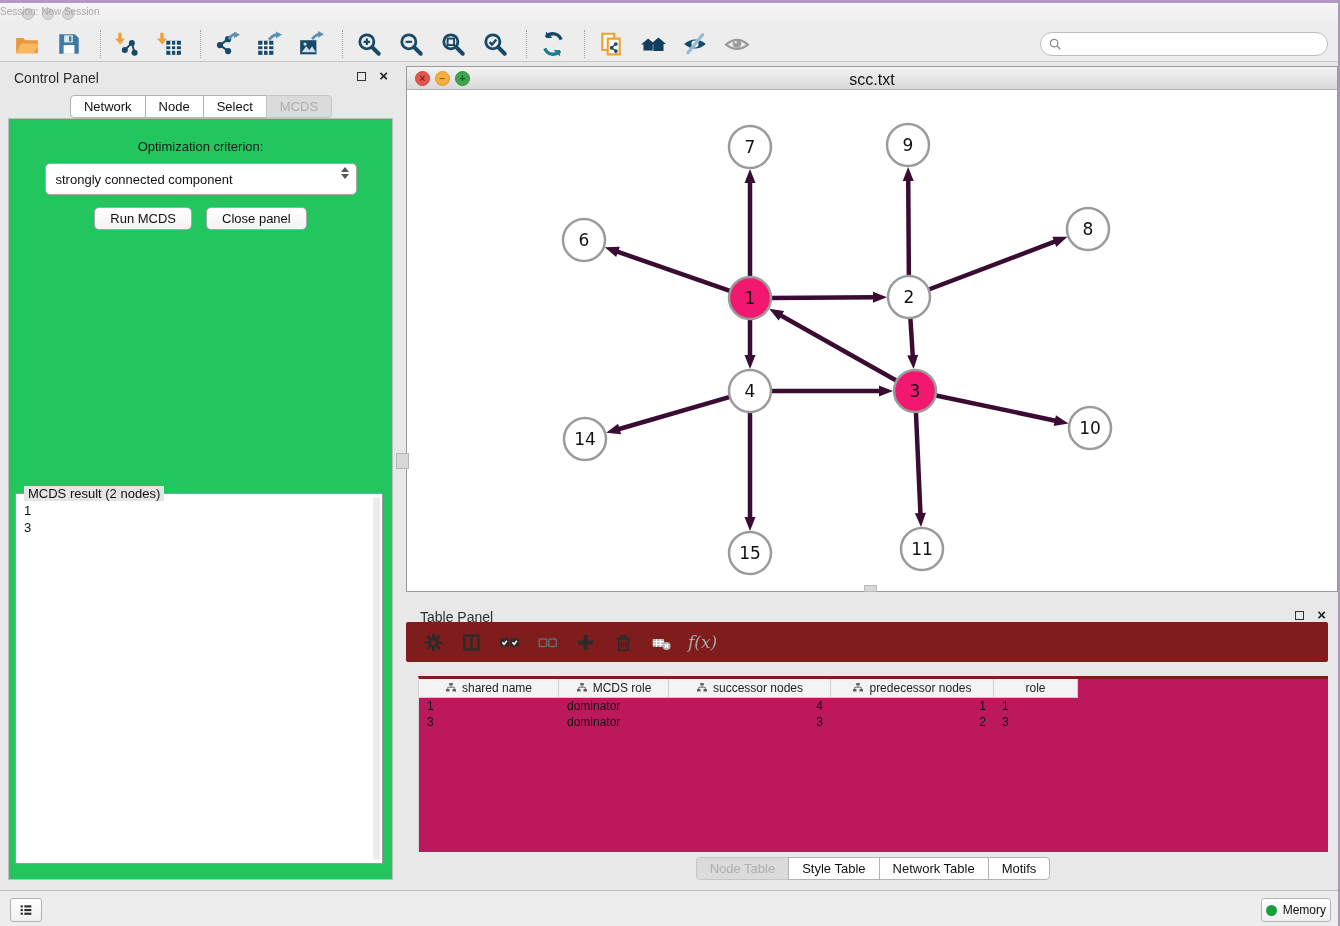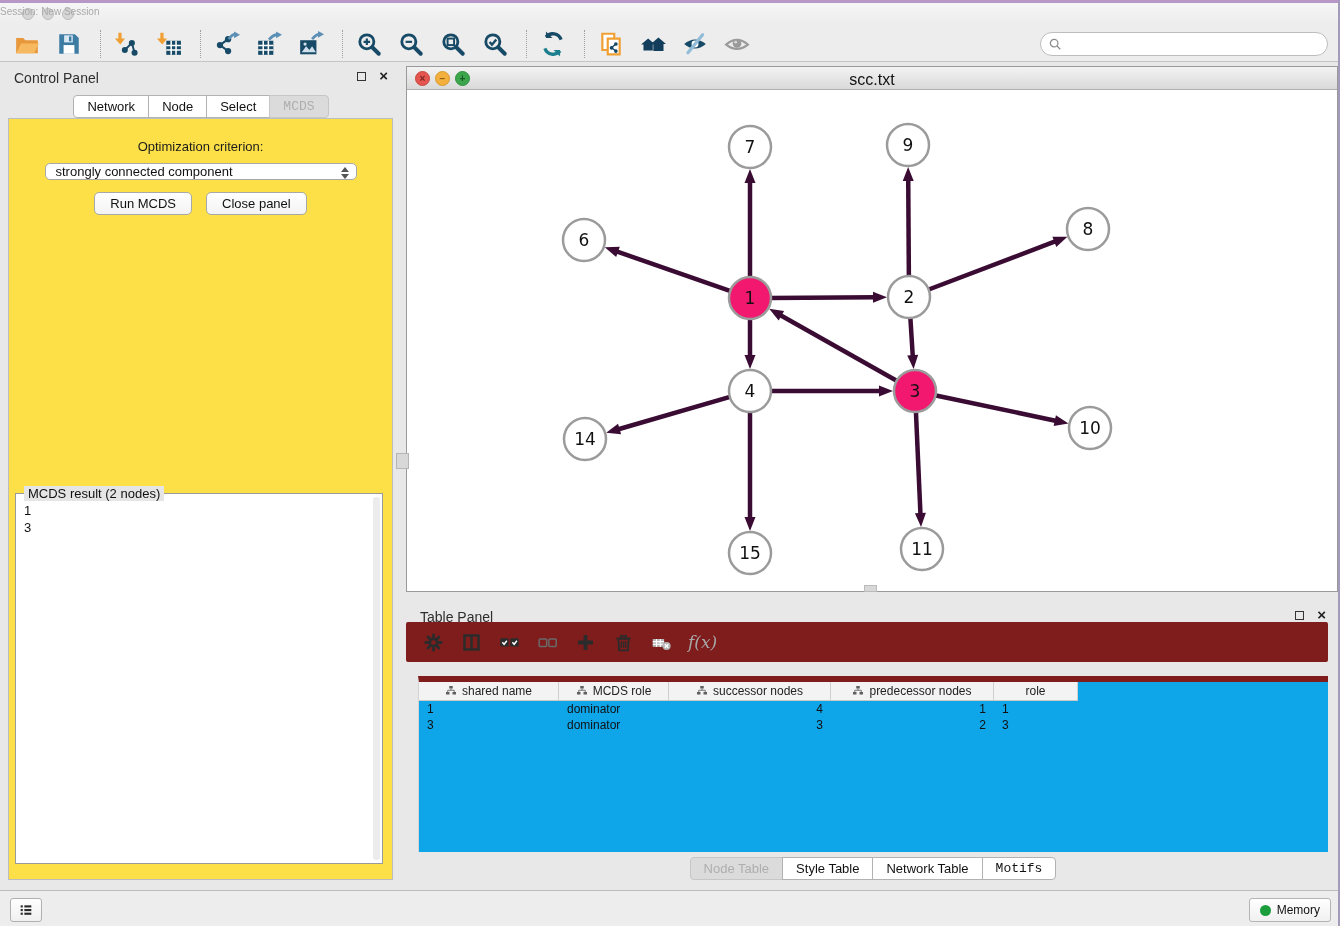--- a/index.html
+++ b/index.html
@@ -27,33 +27,33 @@
   .searchbox svg{width:15px;height:15px;}
   .searchbox input{border:none;outline:none;flex:1;font-size:12px;background:transparent;margin-left:4px;}
   
   .panel-head-title{font-size:14px;color:#2e2e2e;}
   .float-glyph{width:9px;height:9px;border:1.5px solid #333;display:inline-block;box-sizing:border-box;}
   .close-glyph{font-size:15px;font-weight:bold;color:#222;line-height:10px;}
   .tabrow{display:flex;justify-content:center;}
   .tab{background:#fff;border:1px solid #b2b2b2;padding:3px 13px;font-size:13px;color:#111;
        margin-left:-1px;white-space:nowrap;}
   .tab:first-child{border-radius:4px 0 0 4px;margin-left:0;}
-  .tab:last-child{border-radius:0 4px 4px 0;font-family:Liberation Mono, monospace;}
+  .tab:last-child{border-radius:0 4px 4px 0;}
   .tab.sel-gray{background:#dbdbdb;color:#aeaeae;border-color:#c6c6c6;}
   
   .control-panel{position:absolute;left:0;top:62px;width:402px;height:828px;background:#e8e8e8;}
   .cp-head{position:relative;height:28px;}
   .cp-head .panel-head-title{position:absolute;left:14px;top:8px;}
   .cp-float{position:absolute;right:36px;top:10px;}
   .cp-close{position:absolute;right:14px;top:9px;}
   .cp-tabs{position:absolute;left:0;right:0;top:33px;}
-  .cp-box{position:absolute;left:8px;right:9px;top:56px;bottom:10px;background:#fde047;
+  .cp-box{position:absolute;left:8px;right:9px;top:56px;bottom:10px;background:#22c55e;
           border:1px solid #bdbdbd;}
   .opt-label{margin-top:20px;text-align:center;font-size:13px;color:#1c1c1c;}
-  .dropdown{position:relative;margin:9px auto 0 auto;width:312px;height:17px;background:#fff;
+  .dropdown{position:relative;margin:9px auto 0 auto;width:312px;height:32px;background:#fff;
             border:1px solid #a8a8a8;border-radius:5px;box-sizing:border-box;
             display:flex;align-items:center;padding-left:10px;font-size:13px;color:#111;}
   .stepper{position:absolute;right:7px;top:3px;display:flex;flex-direction:column;gap:2px;}
   .stepper .up{width:0;height:0;border-left:4px solid transparent;border-right:4px solid transparent;border-bottom:5px solid #555;}
   .stepper .dn{width:0;height:0;border-left:4px solid transparent;border-right:4px solid transparent;border-top:5px solid #555;}
   .btnrow{margin-top:12px;display:flex;justify-content:center;gap:14px;}
   .pbtn{background:linear-gradient(#fff,#f3f3f3);border:1px solid #a8a8a8;border-radius:5px;
         font-size:13px;color:#111;padding:3px 15px;font-family:inherit;}
   .result-group{position:absolute;left:6px;right:9px;top:374px;bottom:15px;background:#fff;
                 border:1px solid #9a9a9a;}
@@ -79,39 +79,39 @@
   .table-panel{position:absolute;left:406px;top:594px;width:934px;height:296px;background:#e8e8e8;}
   .tp-head{position:relative;height:26px;margin-top:8px;}
   .tp-head .panel-head-title{position:absolute;left:14px;top:7px;}
   .tp-float{position:absolute;right:36px;top:9px;}
   .tp-close{position:absolute;right:14px;top:8px;}
   .tp-toolbar{position:absolute;left:0;right:12px;top:28px;height:40px;background:#7f1d1d;
               border-radius:2px;display:flex;align-items:center;padding-left:14px;box-sizing:border-box;}
   .tp-icon{width:26px;height:26px;margin-right:12px;display:flex;align-items:center;justify-content:center;}
   .tp-icon svg{width:21px;height:21px;}
   .fx-label{font-size:17px;font-style:italic;color:#a8a8a8;font-family:"DejaVu Serif", serif;margin-left:2px;}
-  .tp-table{position:absolute;left:12px;right:12px;top:82px;bottom:38px;background:#0ea5e9;
-            border-top:6px solid #7f1d1d;border-left:1px solid #d4d4d4;}
+  .tp-table{position:absolute;left:12px;right:12px;top:82px;bottom:38px;background:#be185d;
+            border-top:3px solid #7f1d1d;border-left:1px solid #d4d4d4;}
   .t-head{display:flex;height:19px;}
   .th{background:#f3f3f3;border-right:1px solid #cfcfcf;border-bottom:1px solid #c9c9c9;
       display:flex;align-items:center;justify-content:center;font-size:12px;color:#222;
       box-sizing:border-box;gap:5px;}
   .th .col-icon svg{width:12px;height:12px;display:block;}
   .t-row{display:flex;height:16px;}
   .td{font-size:12px;color:#111;box-sizing:border-box;padding:1px 8px 0 8px;overflow:hidden;white-space:nowrap;}
   .tp-tabs{position:absolute;left:0;right:0;bottom:10px;}
   
   .statusbar{position:absolute;left:0;top:890px;width:100%;height:36px;background:#ededed;
              border-top:1px solid #bdbdbd;box-sizing:border-box;}
   .sb-left-btn{position:absolute;left:10px;top:7px;width:30px;height:22px;background:linear-gradient(#fff,#f0f0f0);
                border:1px solid #b0b0b0;border-radius:3px;display:flex;align-items:center;justify-content:center;}
   .sb-left-btn svg{width:16px;height:16px;}
   .memory-btn{position:absolute;right:9px;top:7px;height:22px;background:linear-gradient(#fff,#f0f0f0);
               border:1px solid #b4b4b4;border-radius:3px;display:flex;align-items:center;gap:6px;
-              padding:0 10px;font-size:12px;color:#111;}
+              padding:0 4px;font-size:12px;color:#111;}
   .mem-dot{width:11px;height:11px;border-radius:50%;}
 </style>
 </head>
 <body>
 
 <div class="app">
   <div class="accent-top"></div>
   <div class="accent-right"></div>
 
   <div class="titlebar">

